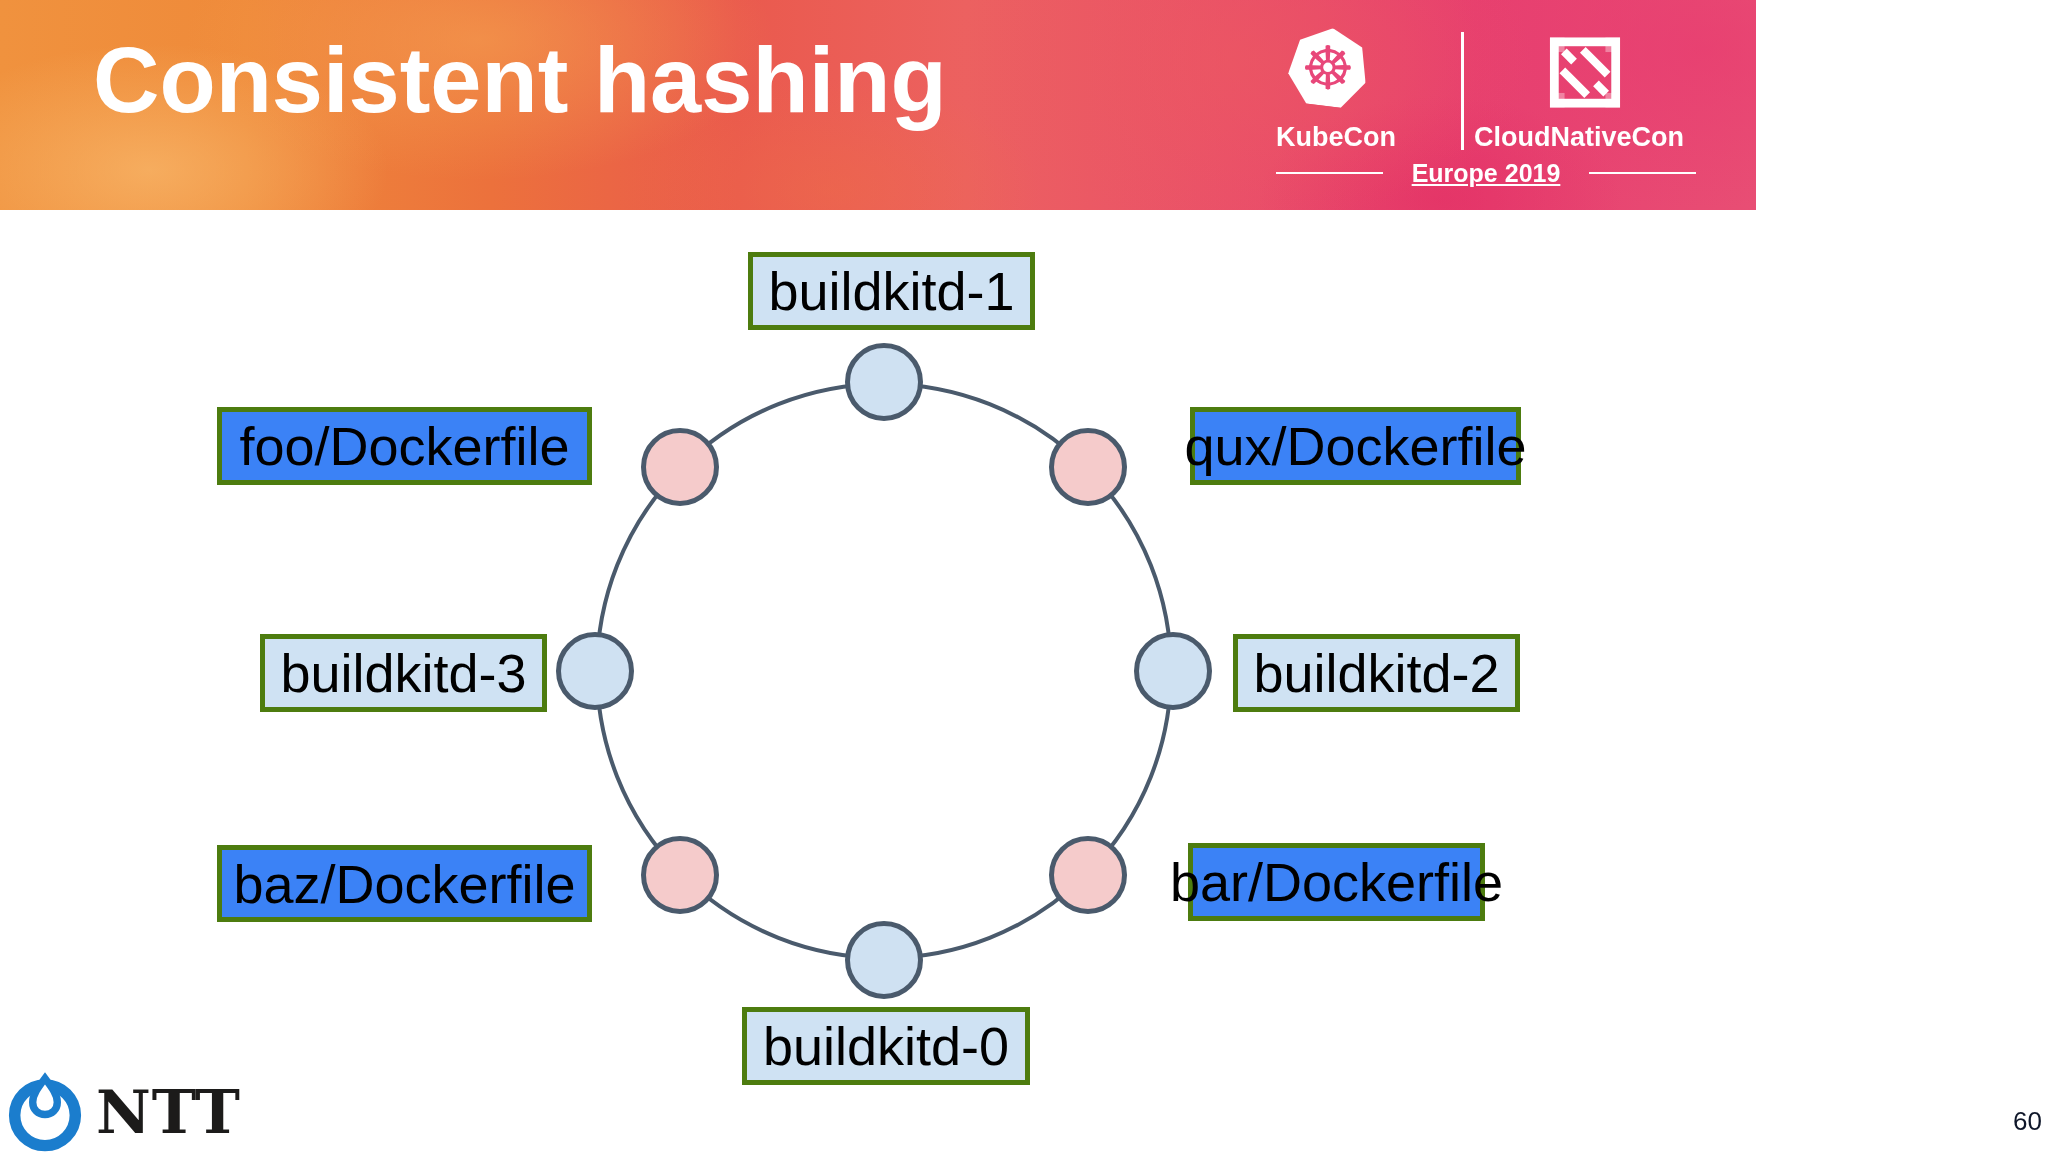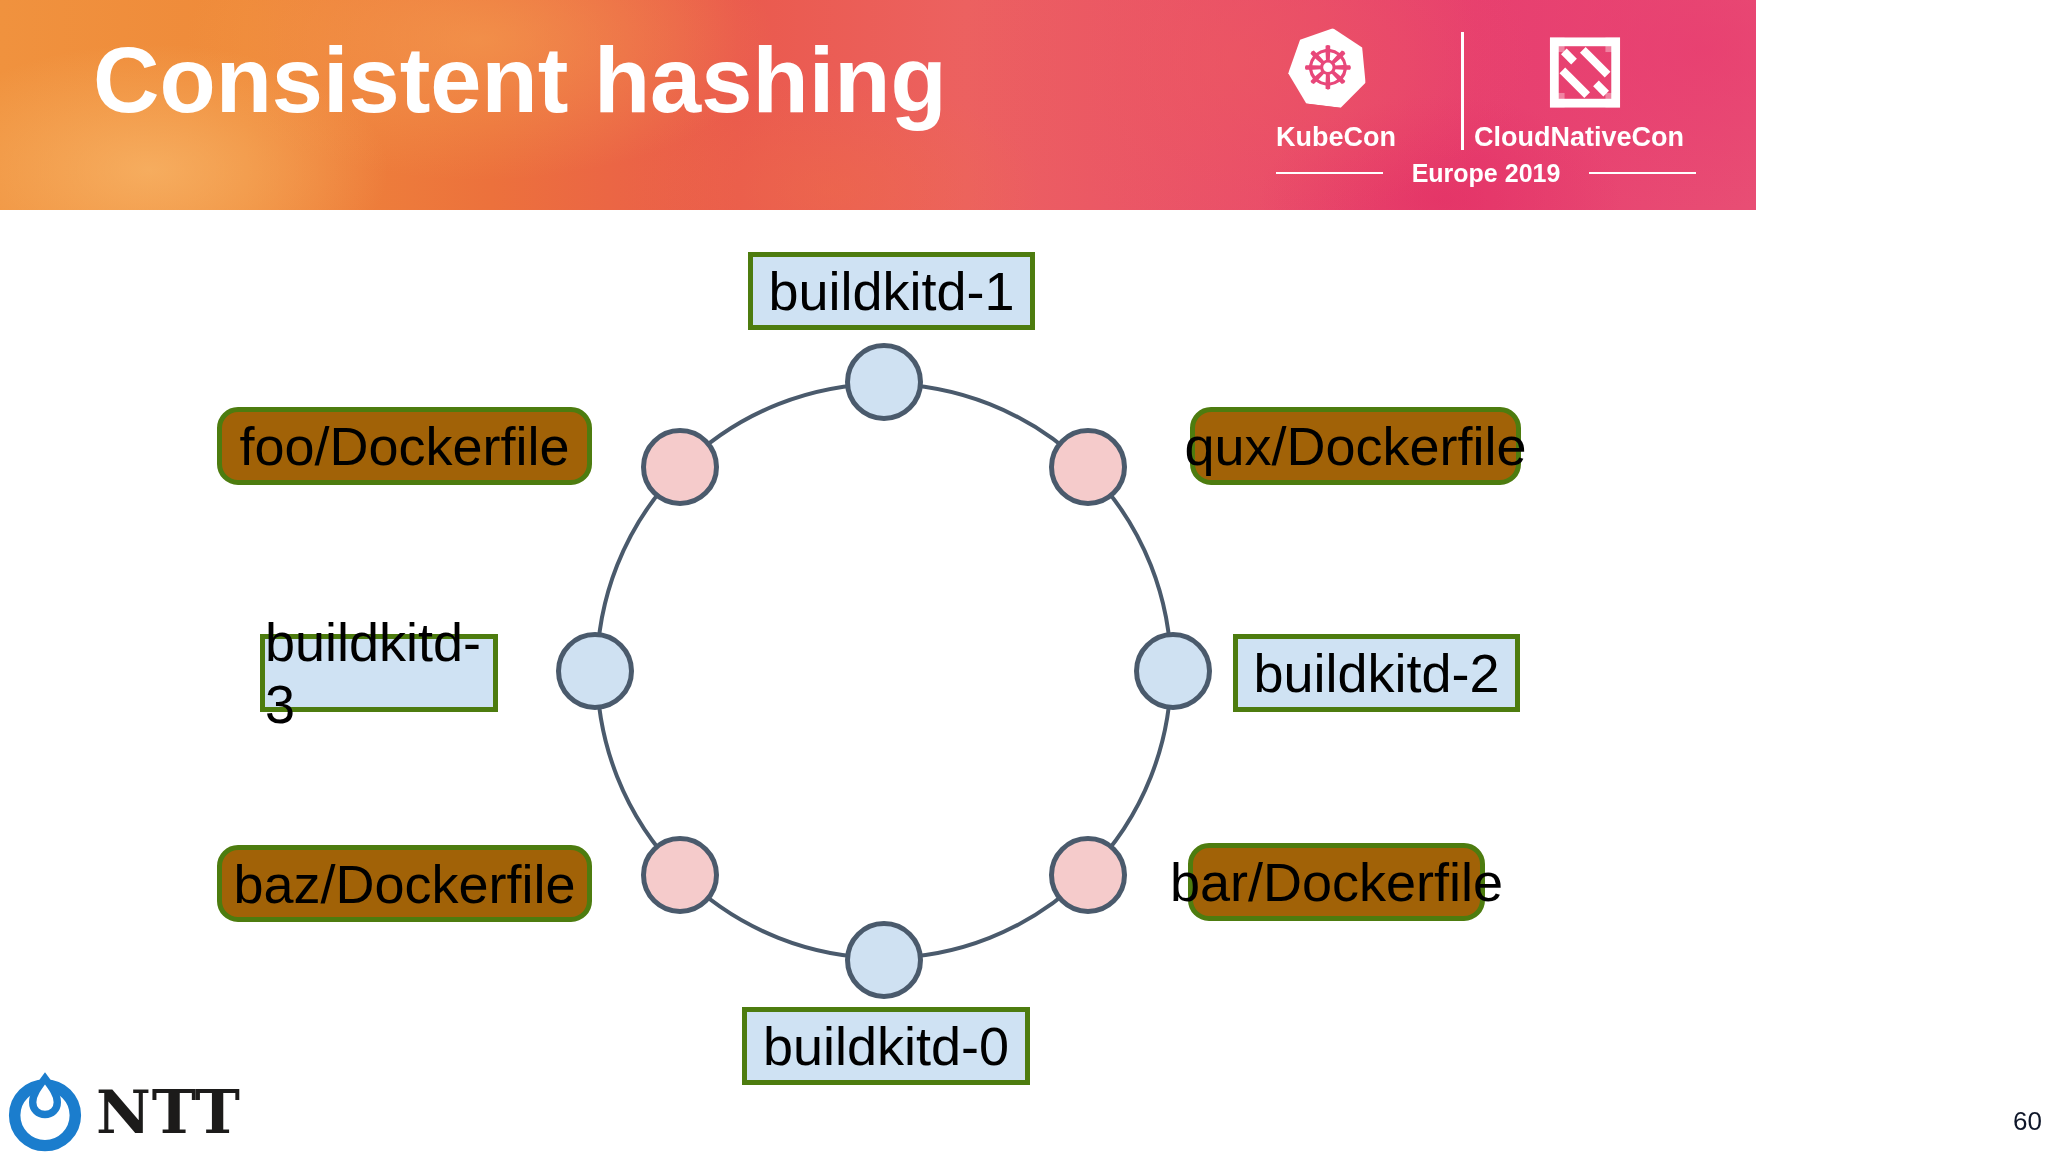--- a/index.html
+++ b/index.html
@@ -32,21 +32,21 @@
     position:absolute;left:12px;top:28px;width:80px;height:82px;background:#fff;
     clip-path:polygon(50% 0%,10.9% 18.8%,1.3% 61.2%,28.3% 95%,71.7% 95%,98.7% 61.2%,89.1% 18.8%);
     transform:rotate(7deg);
     display:flex;align-items:center;justify-content:center;
   }
   .kube-hept .helm{color:#e8477a;font-size:60px;line-height:1;transform:rotate(-7deg);}
   .logo-divider{position:absolute;left:185px;top:32px;width:3px;height:118px;background:#ffffff;}
   .cncf-icon{position:absolute;left:272px;top:36px;width:74px;height:73px;}
   .kubecon-label{position:absolute;left:0px;top:122px;width:105px;text-align:center;font-weight:bold;font-size:27px;}
   .cncf-label{position:absolute;left:198px;top:122px;width:210px;text-align:center;font-weight:bold;font-size:27px;}
-  .event-row{position:absolute;left:0;top:160px;width:420px;height:26px;display:flex;align-items:center;justify-content:center;gap:29px;}
+  .event-row{position:absolute;left:0;top:160px;width:420px;height:26px;display:flex;align-items:center;justify-content:center;gap:29px;text-decoration:underline;}
   .event-line{height:2px;background:#ffffff;flex:1 1 auto;max-width:118px;}
   .event-label{font-weight:bold;font-size:25px;white-space:nowrap;}
 
   
   .hash-ring{
     position:absolute;left:595px;top:382px;width:578px;height:578px;
     border:4px solid #4a5a6c;border-radius:50%;box-sizing:border-box;background:transparent;
   }
   .ring-node{
     position:absolute;width:78px;height:78px;border-radius:50%;
@@ -54,21 +54,21 @@
   }
   .node-builder{background:#cfe1f2;}
   .node-item{background:#f5cbcb;}
 
   .diagram-label{
     position:absolute;box-sizing:border-box;border:5px solid #4d7c0f;
     display:flex;align-items:center;justify-content:center;
     font-size:54px;color:#000;letter-spacing:0px;
   }
   .label-builder{background:#cfe2f3;}
-  .label-item{background:#a16207;border-radius:21px;}
+  .label-item{background:#3b82f6;}
 
   
   .ntt-logo{position:absolute;left:4px;top:1068px;width:300px;height:84px;}
   .ntt-swirl{position:absolute;left:0px;top:2px;width:82px;height:84px;}
   .ntt-word{
     position:absolute;left:92px;top:14px;
     font-family:"DejaVu Serif","Liberation Serif",serif;font-weight:bold;
     font-size:60px;color:#1c1b1a;letter-spacing:1px;line-height:1;
   }
   .page-number{
@@ -121,21 +121,21 @@
   <div class="ring-node node-item" style="left:641px;top:836px;"></div>
   <div class="ring-node node-builder" style="left:556px;top:632px;"></div>
   <div class="ring-node node-item" style="left:641px;top:428px;"></div>
 
   <div class="diagram-label label-builder" style="left:748px;top:252px;width:287px;height:78px;">buildkitd-1</div>
   <div class="diagram-label label-item" style="left:1190px;top:407px;width:331px;height:78px;">qux/Dockerfile</div>
   <div class="diagram-label label-builder" style="left:1233px;top:634px;width:287px;height:78px;">buildkitd-2</div>
   <div class="diagram-label label-item" style="left:1188px;top:843px;width:297px;height:78px;">bar/Dockerfile</div>
   <div class="diagram-label label-builder" style="left:742px;top:1007px;width:288px;height:78px;">buildkitd-0</div>
   <div class="diagram-label label-item" style="left:217px;top:845px;width:375px;height:77px;">baz/Dockerfile</div>
-  <div class="diagram-label label-builder" style="left:260px;top:634px;width:238px;height:78px;">buildkitd-3</div>
+  <div class="diagram-label label-builder" style="left:260px;top:634px;width:287px;height:78px;">buildkitd-3</div>
   <div class="diagram-label label-item" style="left:217px;top:407px;width:375px;height:78px;">foo/Dockerfile</div>
 
   <div class="ntt-logo">
     <svg class="ntt-swirl" viewBox="0 0 100 100">
       <circle cx="50" cy="54" r="37" fill="none" stroke="#1b7dcd" stroke-width="14"></circle>
       <path d="M50 9 C 41 21 35 29 35 38 C 35 47 41.5 53 50 53 C 58.5 53 65 47 65 38 C 65 29 59 21 50 9 Z" fill="#ffffff" stroke="#1b7dcd" stroke-width="9"></path>
     </svg>
     <div class="ntt-word">NTT</div>
   </div>
 

